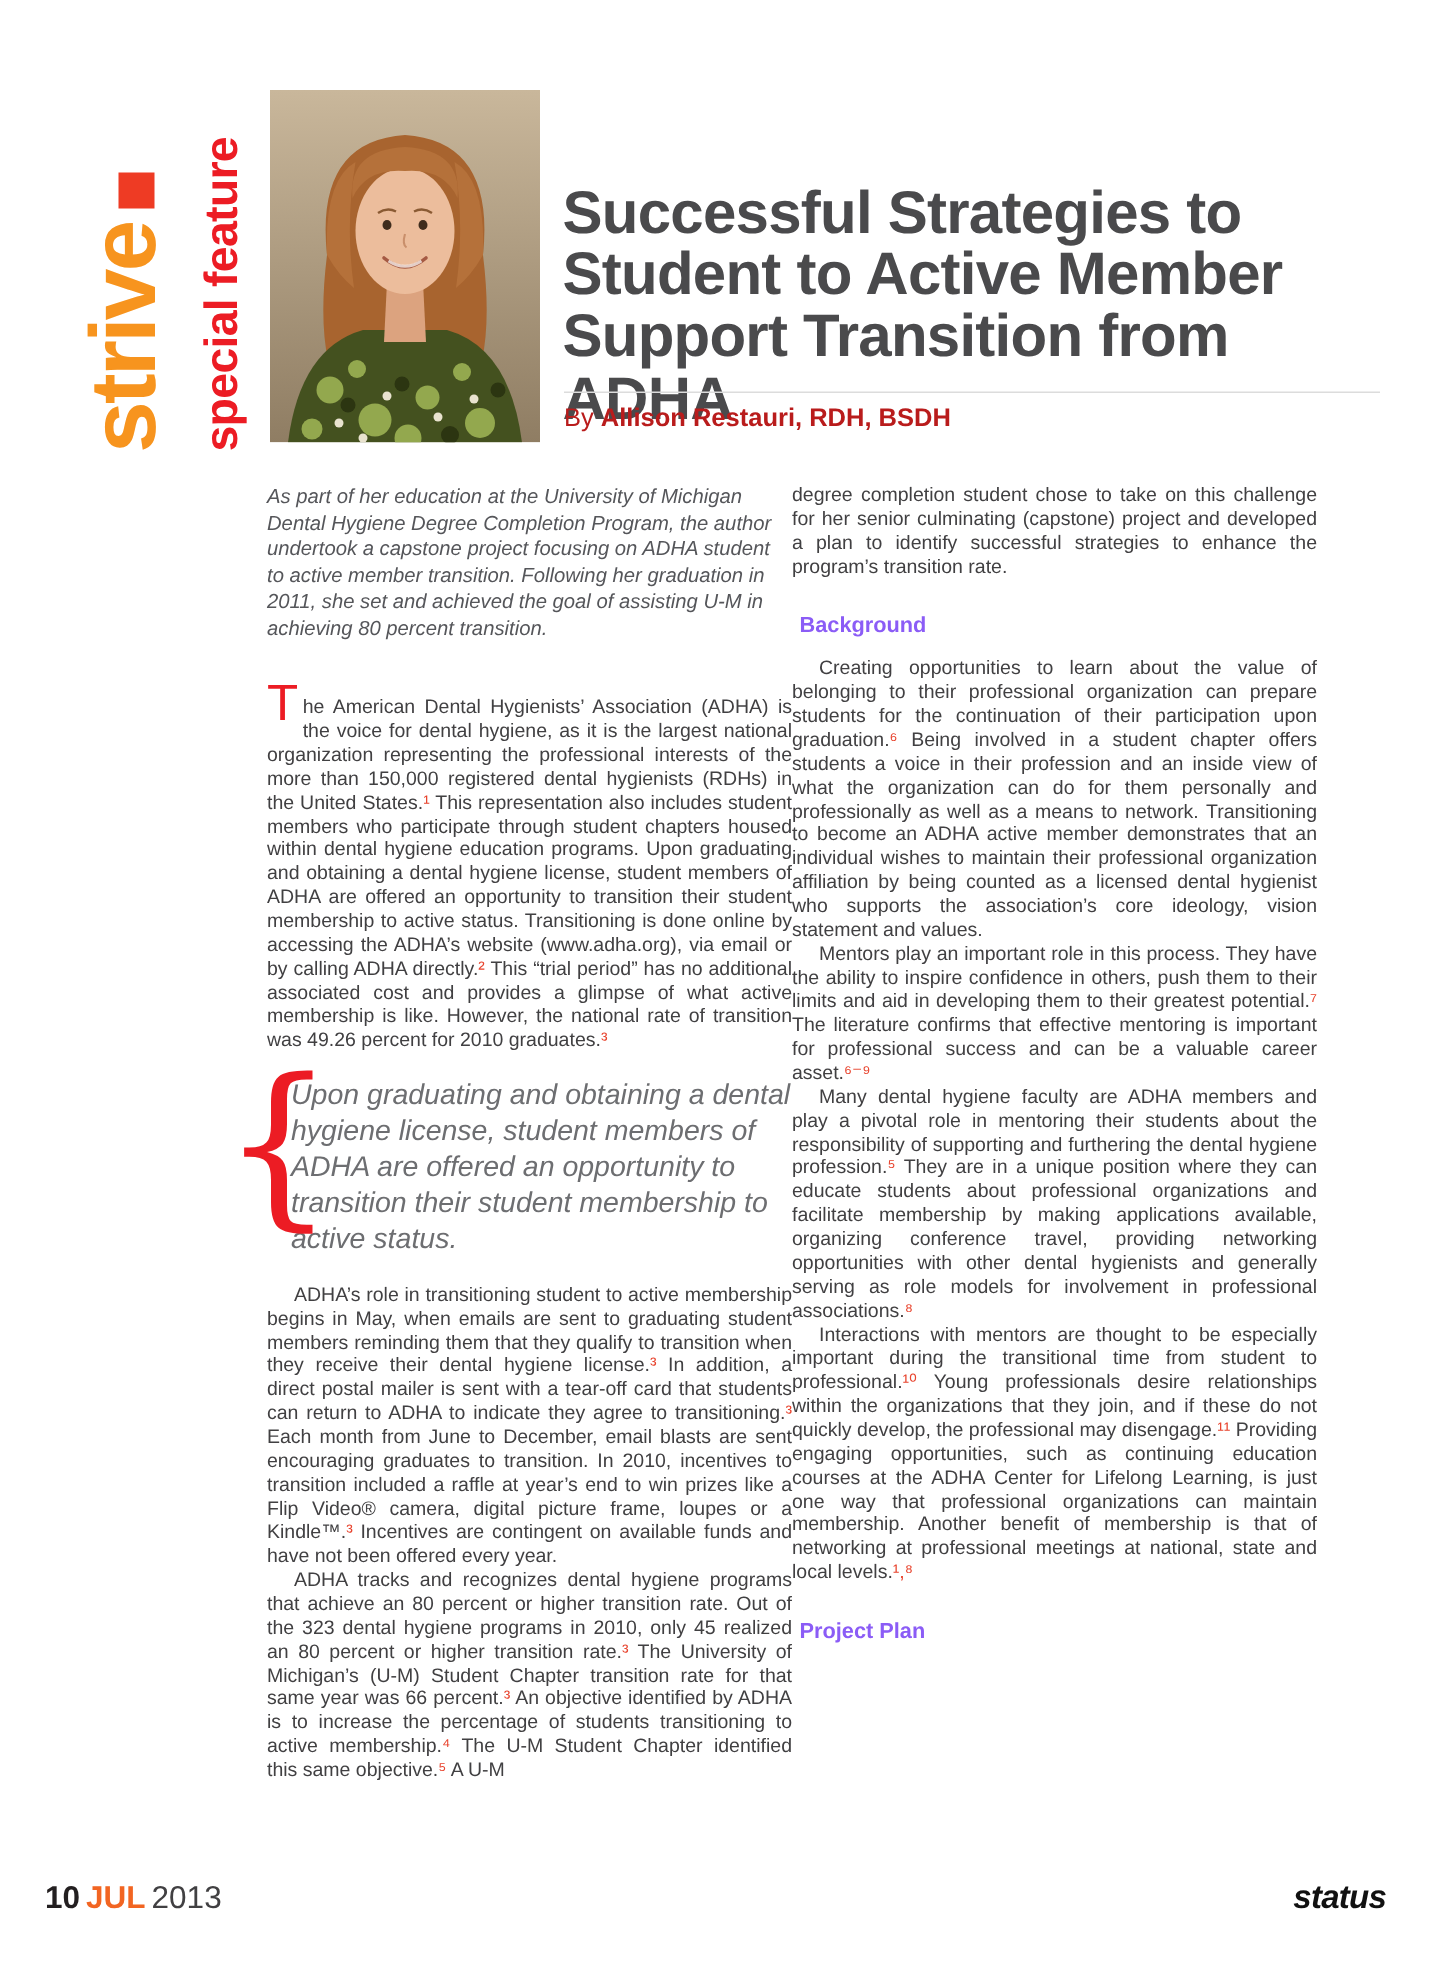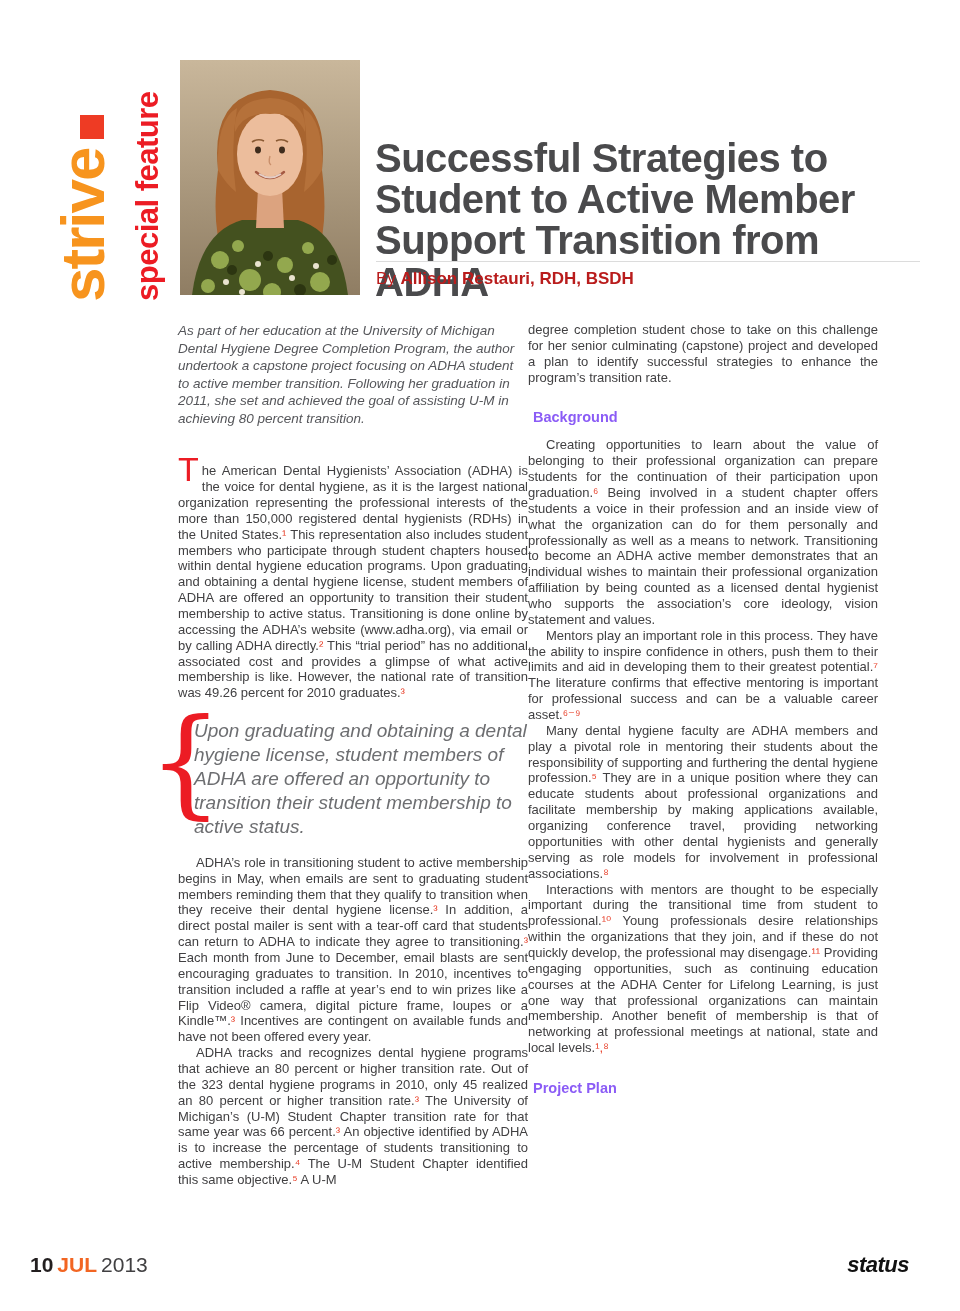--- a/index.html
+++ b/index.html
@@ -11,21 +11,21 @@
   .strive{position:absolute;left:52px;top:302px;transform:rotate(-90deg);transform-origin:0 0;
           white-space:nowrap;font-size:62px;font-weight:bold;color:#f7941e;letter-spacing:-2px;line-height:1;}
   .strive-square{display:inline-block;width:24px;height:24px;background:#ee3b24;margin-left:10px;}
   .feature{position:absolute;left:132px;top:301px;transform:rotate(-90deg);transform-origin:0 0;
            white-space:nowrap;font-size:31px;font-weight:bold;color:#ec1c24;letter-spacing:-0.5px;line-height:1;}
 
   
   .photo{position:absolute;left:180px;top:60px;width:180px;height:235px;overflow:hidden;}
 
   
-  .title{position:absolute;left:375px;top:138px;margin:0;width:560px;
+  .title{position:absolute;left:375px;top:122px;margin:0;width:560px;
          font-size:40px;font-weight:600;color:#4a4a4c;line-height:1.03;letter-spacing:-0.5px;}
   .tline{display:block;}
   .rule{position:absolute;left:376px;top:261px;width:544px;height:1px;background:#dcdcdc;}
   .byline{position:absolute;left:376px;top:269px;font-size:17px;color:#b91c1c;}
   .byline .author{font-weight:bold;}
 
   
   .columns{position:absolute;left:178px;top:322px;width:724px;display:flex;}
   .col{width:350px;}
   .intro{margin:0 0 36px 0;font-style:italic;font-size:13.5px;line-height:1.3;color:#55565a;text-align:left;}
@@ -37,21 +37,21 @@
   
   .pullquote{position:relative;margin:18px 0 16px -30px;width:382px;padding-left:46px;box-sizing:border-box;}
   .brace{position:absolute;left:0;top:-16px;font-size:118px;line-height:1;color:#ec1c24;
          font-family:"DejaVu Serif",serif;}
   .pq-text{margin:0;font-style:italic;font-size:19px;line-height:1.26;color:#6d6e71;text-align:left;}
 
   
   .heading{margin:24px 0 12px 5px;font-size:14.5px;font-weight:bold;color:#8b5cf6;}
 
   
-  .footer{position:absolute;left:30px;right:51px;top:1252px;display:flex;justify-content:space-between;align-items:baseline;}
+  .footer{position:absolute;left:30px;right:36px;top:1252px;display:flex;justify-content:space-between;align-items:baseline;}
   .folio{font-size:21px;color:#231f20;}
   .pagenum{font-weight:bold;color:#231f20;}
   .month{font-weight:bold;color:#f26522;margin:0 4px;}
   .year{font-weight:normal;color:#414042;}
   .mag{font-weight:bold;font-style:italic;font-size:22px;color:#111111;letter-spacing:-0.5px;}
 </style>
 </head>
 <body>
 
 <div class="page">

